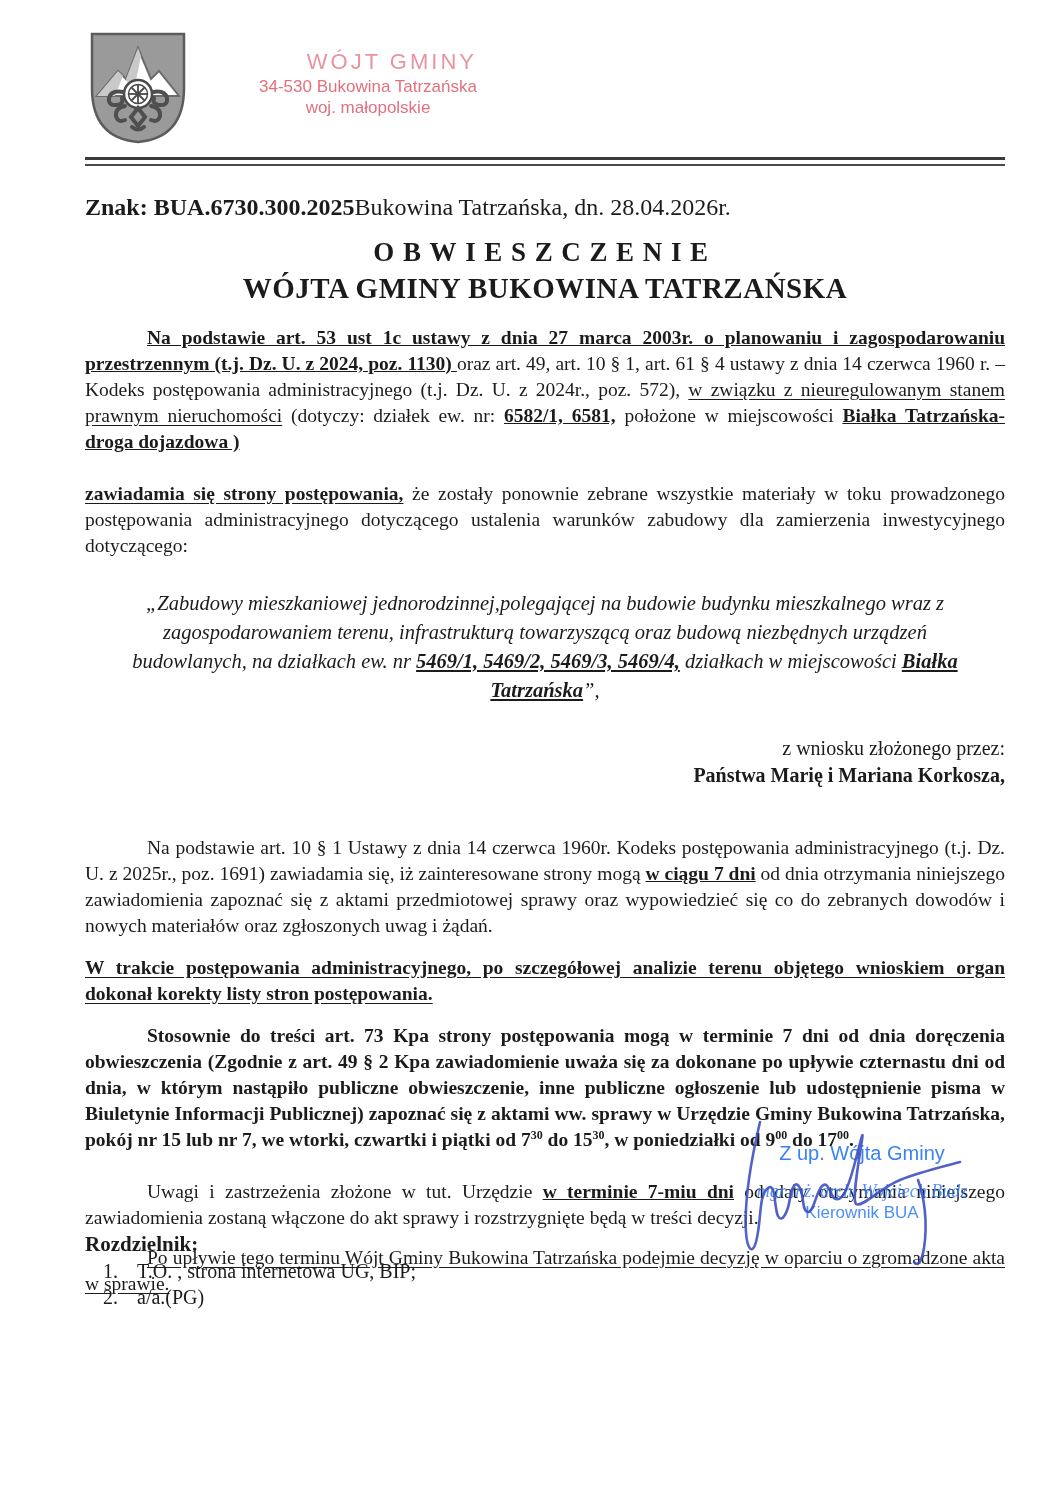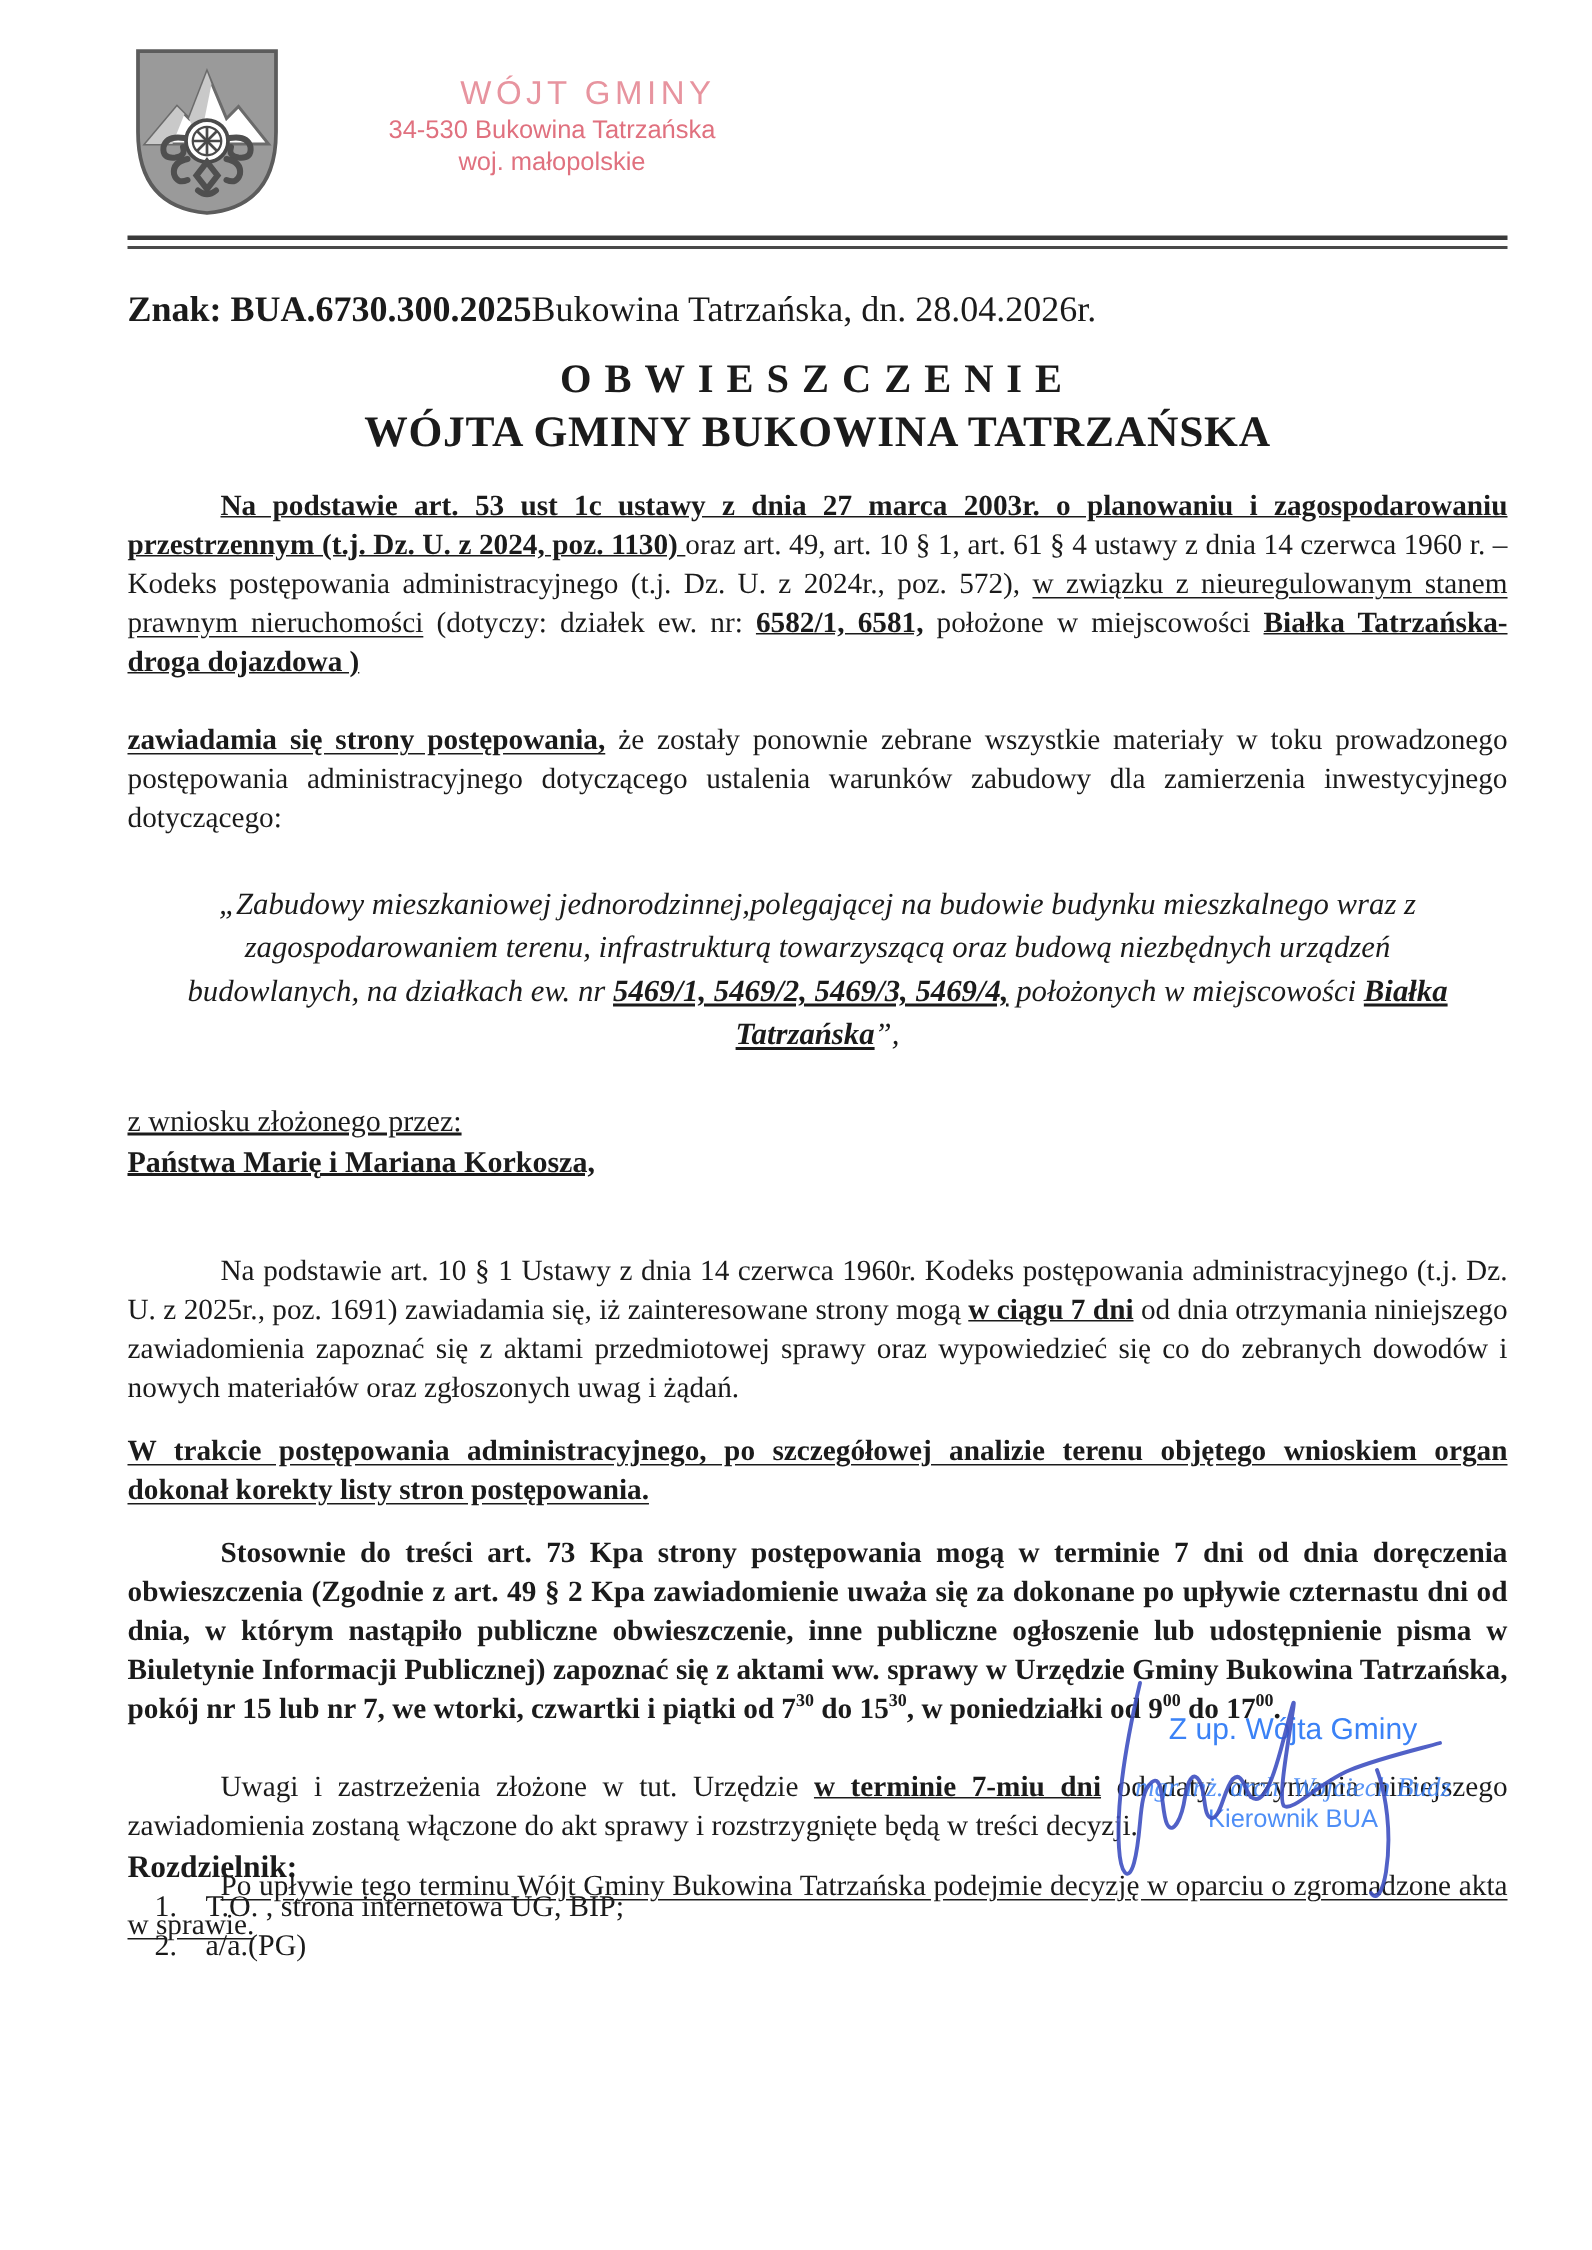--- a/index.html
+++ b/index.html
@@ -34,21 +34,21 @@
   .indent{text-indent:62px;}
   .b{font-weight:bold;text-decoration:underline;}
   .u{text-decoration:underline;text-underline-offset:3px;}
   .bu{font-weight:bold;text-decoration:underline;text-underline-offset:3px;}
   .p1{margin-top:20px;}
   .p2{margin-top:26px;}
   .quote{
     margin:30px auto 0 auto;width:880px;text-align:center;
     font-style:italic;font-size:20.5px;line-height:29px;
   }
-  .applicant{margin-top:30px;text-align:left;font-size:20px;line-height:27px;text-decoration:underline;}
+  .applicant{margin-top:30px;text-align:right;font-size:20px;line-height:27px;}
   .applicant .l2{font-weight:bold;}
   .p3{margin-top:46px;}
   .p4{margin-top:16px;}
   .p5{margin-top:16px;font-weight:bold;}
   .p6{margin-top:26px;}
   .p7{margin-top:14px;}
   sup{font-size:12px;line-height:0;vertical-align:super;}
   
   .sig-area{
     position:absolute;left:722px;top:1118px;width:280px;height:170px;
@@ -109,21 +109,21 @@
     <div class="date">Bukowina Tatrzańska, dn. 28.04.2026r.</div>
   </div>
 
   <h1 class="title1">OBWIESZCZENIE</h1>
   <h2 class="title2">WÓJTA GMINY BUKOWINA TATRZAŃSKA</h2>
 
   <p class="para indent p1"><span class="b">Na podstawie art. 53 ust 1c ustawy z dnia 27 marca 2003r. o planowaniu i zagospodarowaniu przestrzennym (t.j. Dz. U. z 2024, poz. 1130) </span><span>oraz art. 49, art. 10 § 1, art. 61 § 4 ustawy z dnia 14 czerwca 1960 r. – Kodeks postępowania administracyjnego (t.j. Dz. U. z 2024r., poz. 572), </span><span class="u">w związku z nieuregulowanym stanem prawnym nieruchomości</span><span> (dotyczy: działek ew. nr: </span><span class="b">6582/1, 6581,</span><span> położone w miejscowości </span><span class="b">Białka Tatrzańska-droga dojazdowa )</span></p>
 
   <p class="para p2"><span class="bu">zawiadamia się strony postępowania,</span><span> że zostały ponownie zebrane wszystkie materiały w toku prowadzonego postępowania administracyjnego dotyczącego ustalenia warunków zabudowy dla zamierzenia inwestycyjnego dotyczącego:</span></p>
 
-  <p class="quote"><span>„Zabudowy mieszkaniowej jednorodzinnej,polegającej na budowie budynku mieszkalnego wraz z zagospodarowaniem terenu, infrastrukturą towarzyszącą oraz budową niezbędnych urządzeń budowlanych, na działkach ew. nr </span><span class="b">5469/1, 5469/2, 5469/3, 5469/4,</span><span> położonych w miejscowości </span><span class="b">Białka Tatrzańska</span><span>”,</span></p>
+  <p class="quote"><span>„Zabudowy mieszkaniowej jednorodzinnej,polegającej na budowie budynku mieszkalnego wraz z zagospodarowaniem terenu, infrastrukturą towarzyszącą oraz budową niezbędnych urządzeń budowlanych, na działkach ew. nr </span><span class="b">5469/1, 5469/2, 5469/3, 5469/4,</span><span> działkach w miejscowości </span><span class="b">Białka Tatrzańska</span><span>”,</span></p>
 
   <div class="applicant">
     <div class="l1">z wniosku złożonego przez:</div>
     <div class="l2">Państwa Marię i Mariana Korkosza,</div>
   </div>
 
   <p class="para indent p3"><span>Na podstawie art. 10 § 1 Ustawy z dnia 14 czerwca 1960r. Kodeks postępowania administracyjnego (t.j. Dz. U. z 2025r., poz. 1691) zawiadamia się, iż zainteresowane strony mogą </span><span class="b">w ciągu 7 dni</span><span> od dnia otrzymania niniejszego zawiadomienia zapoznać się z aktami przedmiotowej sprawy oraz wypowiedzieć się co do zebranych dowodów i nowych materiałów oraz zgłoszonych uwag i żądań.</span></p>
 
   <p class="para p4"><span class="bu">W trakcie postępowania administracyjnego, po szczegółowej analizie terenu objętego wnioskiem organ dokonał korekty listy stron postępowania.</span></p>
 

